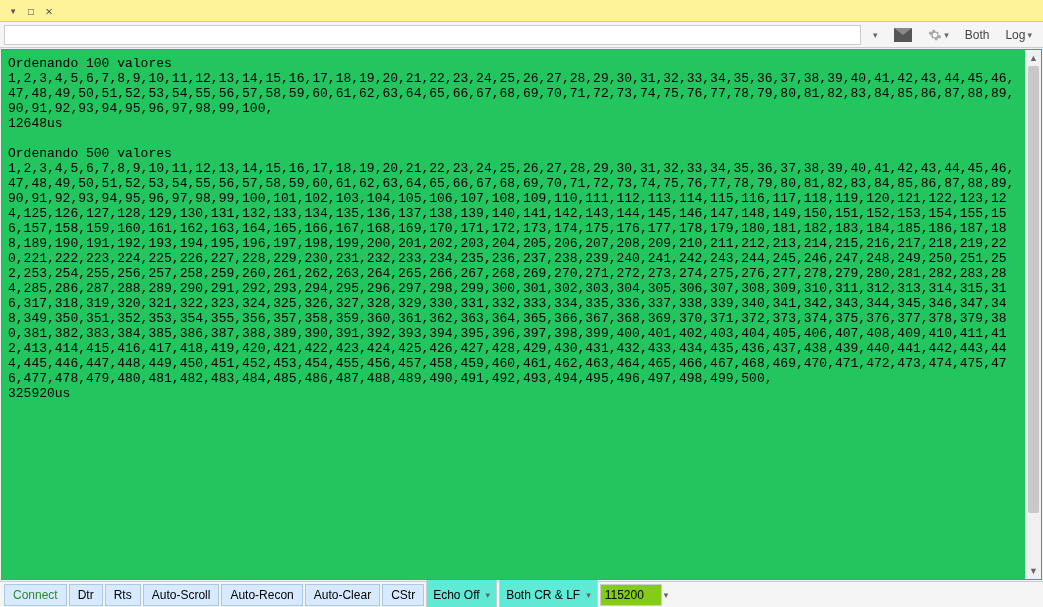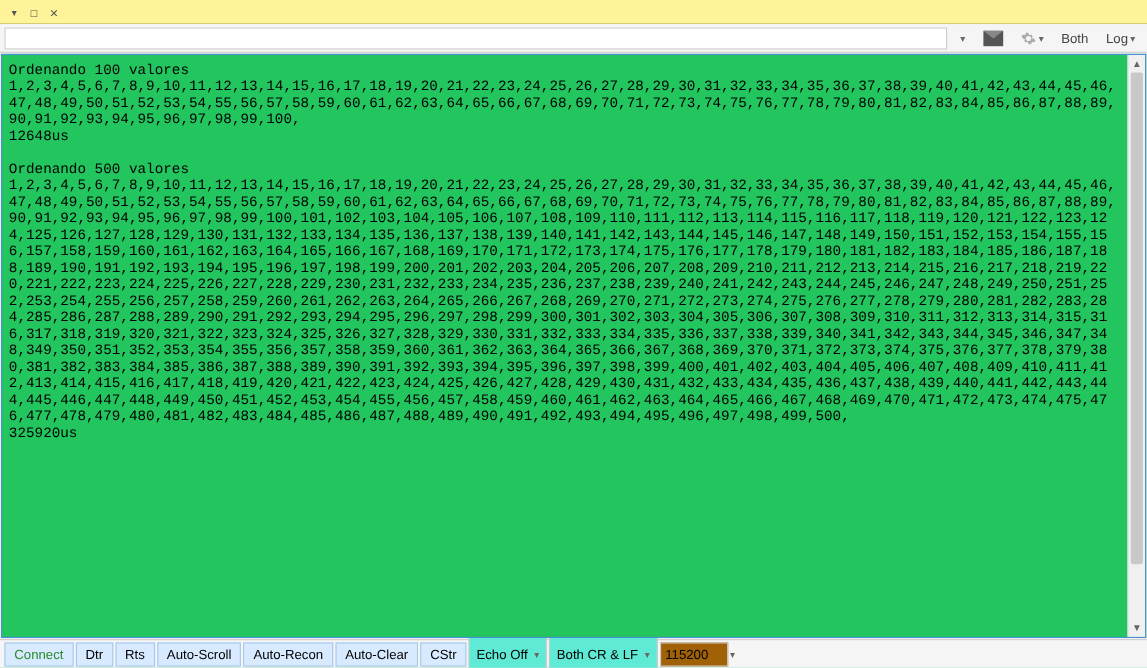--- a/index.html
+++ b/index.html
@@ -165,21 +165,21 @@
       display: flex;
       align-items: center;
       gap: 4px;
       cursor: pointer;
     }
     .status-input {
       height: 22px;
       width: 62px;
       padding: 0 4px;
       border: 1px solid #ccc;
-      background: #a16207;
+      background: #84cc16;
       font-size: 12px;
     }
   </style>
 </head>
 <body>
 
 <div class="titlebar">
   <div class="titlebar-controls">
     <div class="win-btn">▾</div>
     <div class="win-btn">☐</div>

